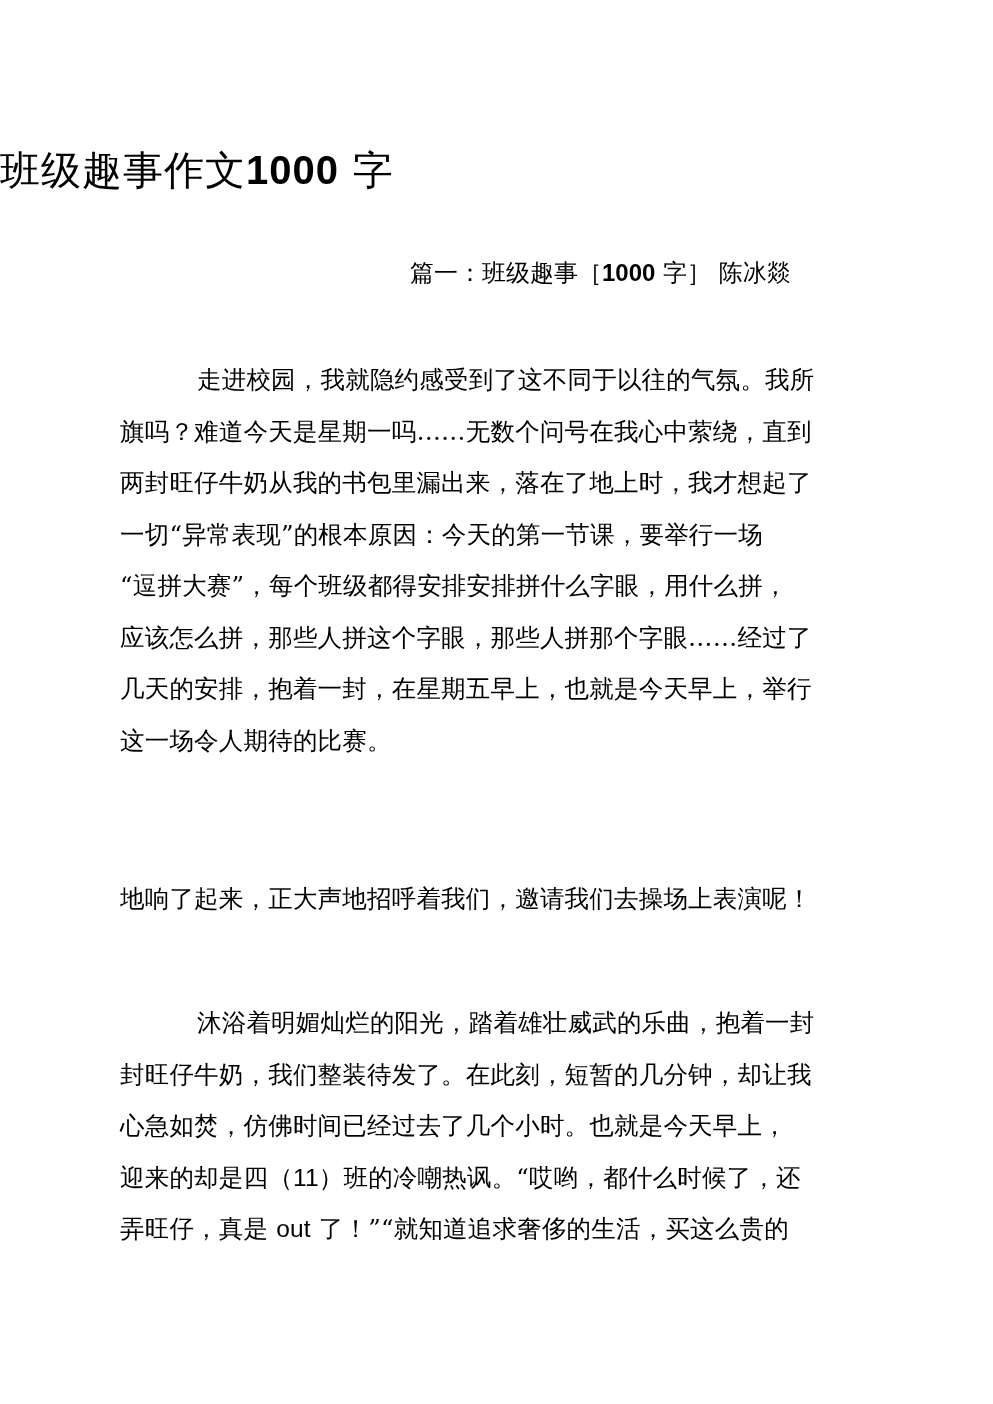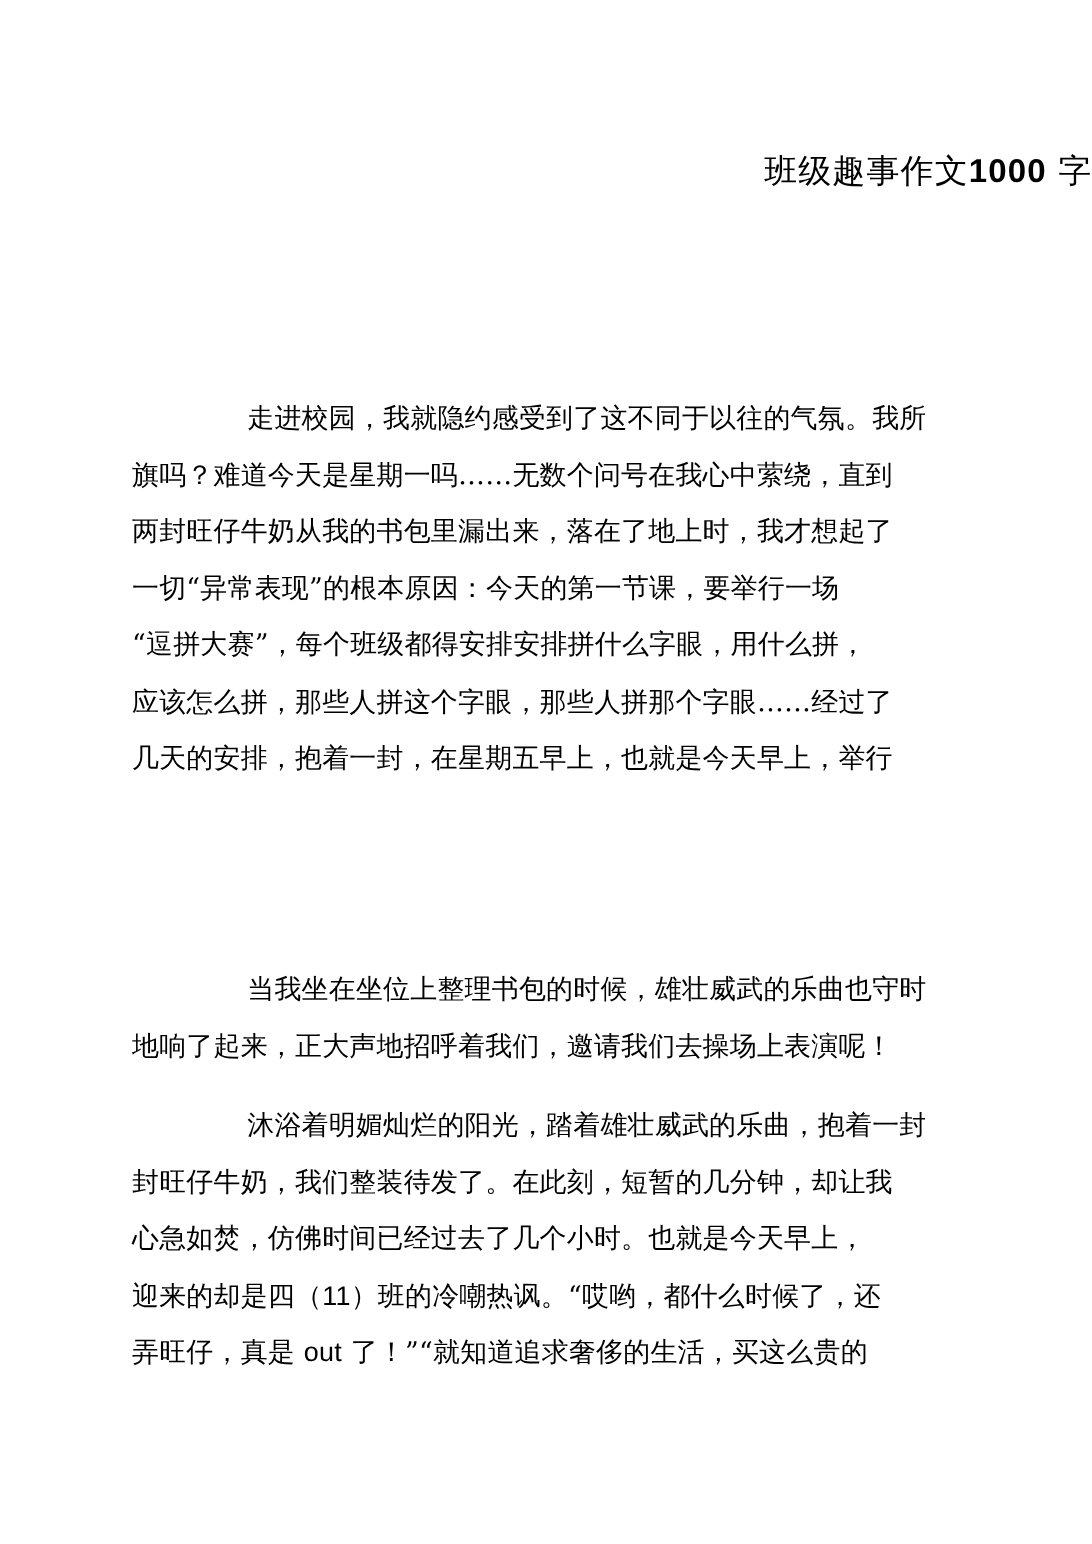--- a/index.html
+++ b/index.html
@@ -17,25 +17,25 @@
     }
     .page {
       position: absolute;
       left: 0; top: 0;
       width: 993px;
       height: 1404px;
       background: #ffffff;
     }
     .title {
       position: absolute;
-      top: 128px;
+      top: 142px;
       left: 0;
       width: 993px;
-      text-align: right;
-      font-size: 30px;
+      text-align: left;
+      font-size: 40px;
       line-height: 56px;
       letter-spacing: 1px;
       white-space: nowrap;
     }
     .title .num {
       font-family: "Liberation Sans", "DejaVu Sans", sans-serif;
       font-weight: bold;
     }
     .subtitle {
       position: absolute;
@@ -57,47 +57,47 @@
     .line {
       display: block;
       height: 51.5px;
       line-height: 51.5px;
       font-size: 24.5px;
       white-space: nowrap;
       letter-spacing: 0.2px;
     }
     .line.indent {
       padding-left: 77px;
-      text-align: center;
     }
     .latin {
       font-family: "Liberation Sans", "DejaVu Sans", sans-serif;
       font-weight: normal;
     }
   </style>
 </head>
 <body>
 
 <div class="page">
 
   <div class="title"><span>班级趣事作文</span><span class="num">1000</span> <span>字</span></div>
 
+  <div class="subtitle"><span>篇一：班级趣事［</span><span class="num">1000</span> <span>字］ 陈冰燚</span></div>
 
   <div class="para" style="top:354px;">
     <span class="line indent">走进校园，我就隐约感受到了这不同于以往的气氛。我所</span>
     <span class="line">旗吗？难道今天是星期一吗……无数个问号在我心中萦绕，直到</span>
     <span class="line">两封旺仔牛奶从我的书包里漏出来，落在了地上时，我才想起了</span>
     <span class="line">一切“异常表现”的根本原因：今天的第一节课，要举行一场</span>
     <span class="line">“逗拼大赛”，每个班级都得安排安排拼什么字眼，用什么拼，</span>
     <span class="line">应该怎么拼，那些人拼这个字眼，那些人拼那个字眼……经过了</span>
     <span class="line">几天的安排，抱着一封，在星期五早上，也就是今天早上，举行</span>
+    <span class="line">这一场令人期待的比赛。</span>
   </div>
 
   <div class="para" style="top:873px;">
-    <span class="line indent">当我坐在坐位上整理书包的时候，雄壮威武的乐曲也守时</span>
     <span class="line">地响了起来，正大声地招呼着我们，邀请我们去操场上表演呢！</span>
   </div>
 
   <div class="para" style="top:997px;">
     <span class="line indent">沐浴着明媚灿烂的阳光，踏着雄壮威武的乐曲，抱着一封</span>
     <span class="line">封旺仔牛奶，我们整装待发了。在此刻，短暂的几分钟，却让我</span>
     <span class="line">心急如焚，仿佛时间已经过去了几个小时。也就是今天早上，</span>
     <span class="line"><span>迎来的却是四（</span><span class="latin">11</span><span>）班的冷嘲热讽。“哎哟，都什么时候了，还</span></span>
     <span class="line"><span>弄旺仔，真是 </span><span class="latin">out</span><span> 了！”“就知道追求奢侈的生活，买这么贵的</span></span>
   </div>

